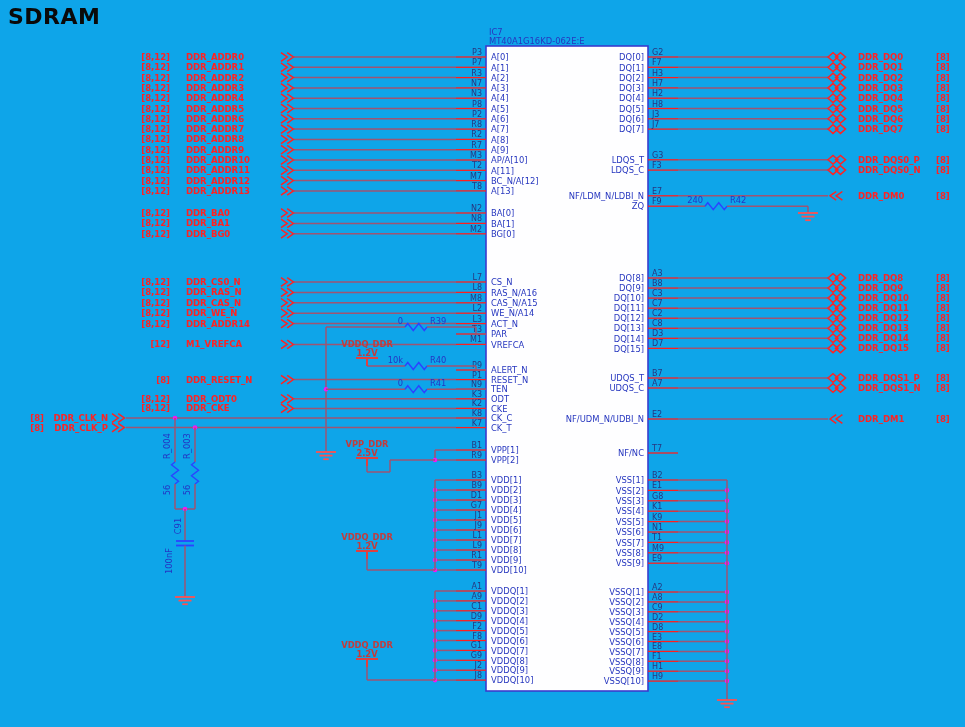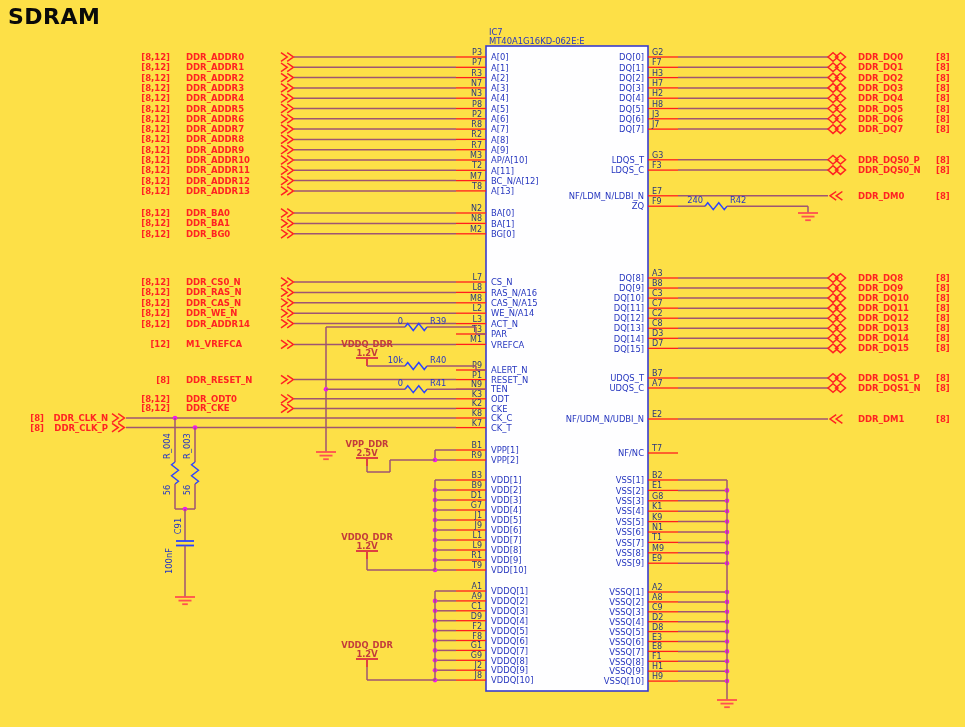--- a/index.html
+++ b/index.html
@@ -1,16 +1,16 @@
 <!DOCTYPE html>
 <html><head>
 <meta charset="utf-8">
 <style>
   html,body{margin:0;padding:0;background:#ffffff;}
-  #stage{position:relative;width:965px;height:727px;background:#fde047;overflow:hidden;}
+  #stage{position:relative;width:965px;height:727px;background:#0ea5e9;overflow:hidden;}
   svg text{font-family:"DejaVu Sans","Liberation Sans",sans-serif;}
   .title{font-size:22px;font-weight:bold;fill:#0a0a0a;letter-spacing:0.5px;}
   .tb{fill:#2636bf;font-size:8.4px;}
   .tn{fill:#28367f;font-size:8.0px;}
   .tr{fill:#ff2222;font-size:8.5px;font-weight:bold;}
   .tp{fill:#c33b3b;font-size:8.3px;font-weight:bold;}
   .tz{fill:#2435c4;font-size:8.3px;}
   .wire{stroke:#9e5572;stroke-width:1.5;fill:none;}
   .stub{stroke:#ff1e1e;stroke-width:1.3;fill:none;}
   .zig{stroke:#2b43ff;stroke-width:1.4;fill:none;}

